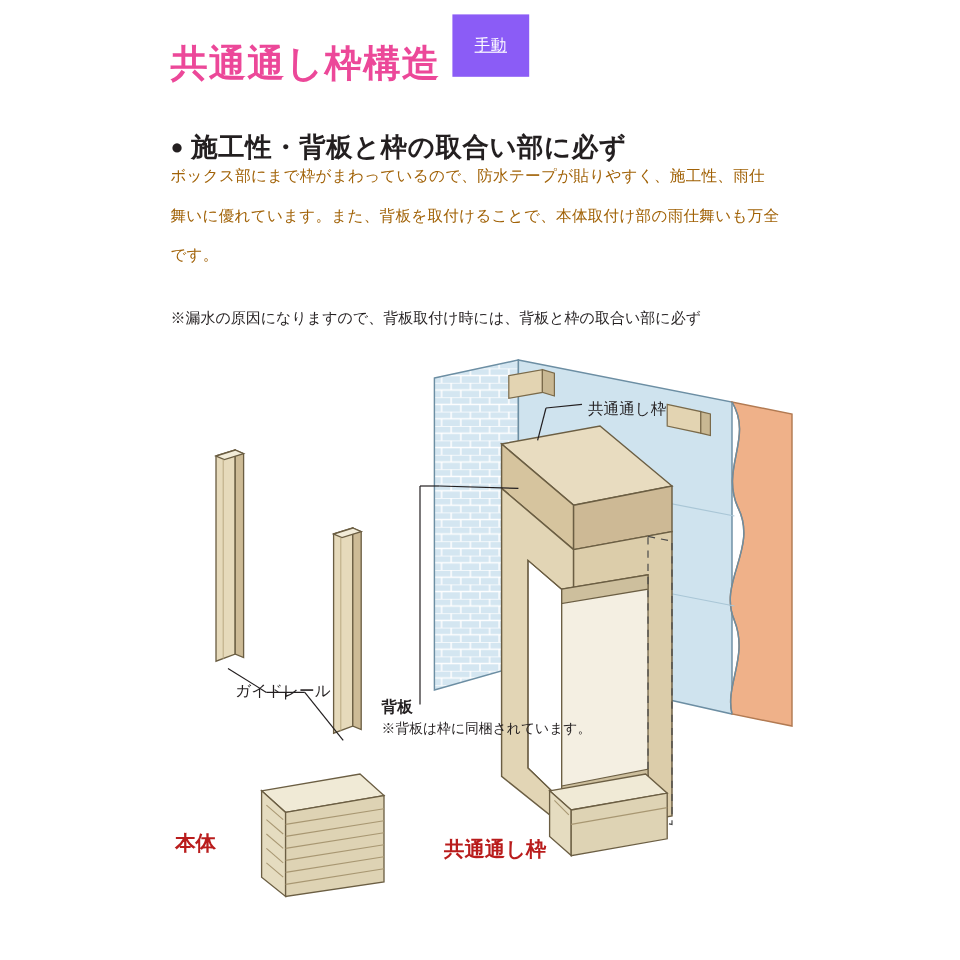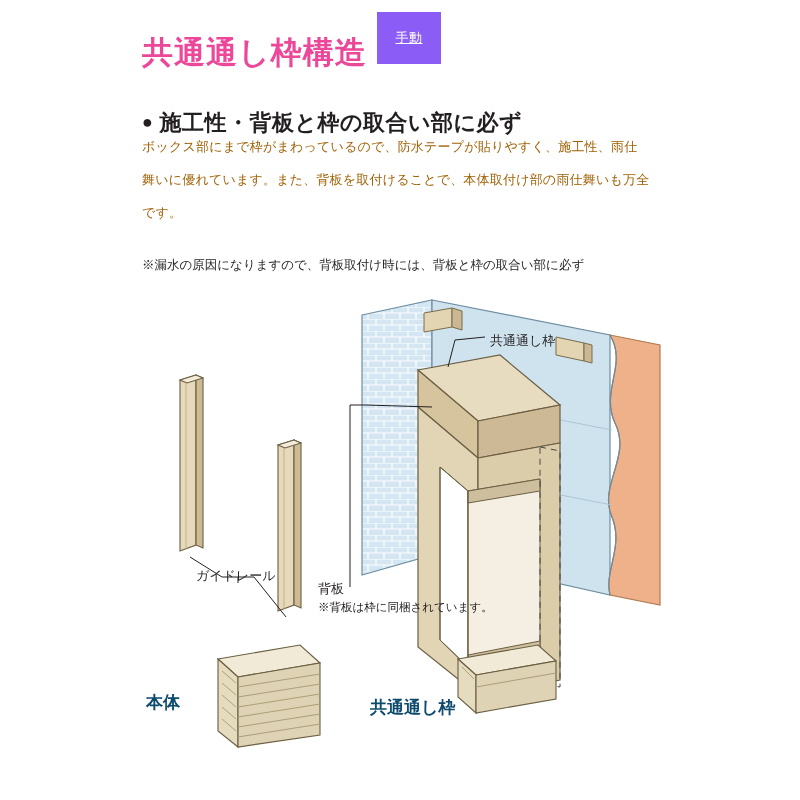--- a/index.html
+++ b/index.html
@@ -109,21 +109,21 @@
     color: #231f20;
     white-space: nowrap;
   }
   .dg-label.small {
     font-size: 11.5px;
   }
   .dg-label-bold {
     position: absolute;
     font-size: 17px;
     font-weight: bold;
-    color: #0c4a6e;
+    color: #b91c1c;
     white-space: nowrap;
   }
 </style>
 </head>
 <body>
 
 <div class="header">
   <div class="page-title">共通通し枠構造</div>
   <div class="badges">
     <div class="badge badge-manual">
@@ -246,18 +246,18 @@
       <polygon points="458,364 538,350 556,366 476,380" fill="#f0ead6" stroke="#6b5e43" stroke-width="1.1"></polygon>
       <polygon points="458,364 476,380 476,418 458,402" fill="#e5dcc0" stroke="#6b5e43" stroke-width="1.1"></polygon>
       <polygon points="476,380 556,366 556,404 476,418" fill="#ded3b4" stroke="#6b5e43" stroke-width="1.1"></polygon>
       <line x1="476" y1="392" x2="556" y2="378" stroke="#a89772" stroke-width="0.9"></line>
       <line x1="462" y1="372" x2="474" y2="384" stroke="#a89772" stroke-width="0.9"></line>
     </g>
   </svg>
 
   <div class="dg-label" style="left:490px; top:37px;">共通通し枠</div>
   <div class="dg-label" style="left:196px; top:272px;text-align:right;">ガイドレール</div>
-  <div class="dg-label" style="left:318px; top:285px;">背板</div>
+  <div class="dg-label" style="left:318px; top:285px;font-weight:bold;">背板</div>
   <div class="dg-label small" style="left:318px; top:305px;text-align:center;">※背板は枠に同梱されています。</div>
 
   <div class="dg-label-bold" style="left:146px; top:396px;">本体</div>
   <div class="dg-label-bold" style="left:370px; top:401px;">共通通し枠</div>
 </div>
 
 </body></html>

